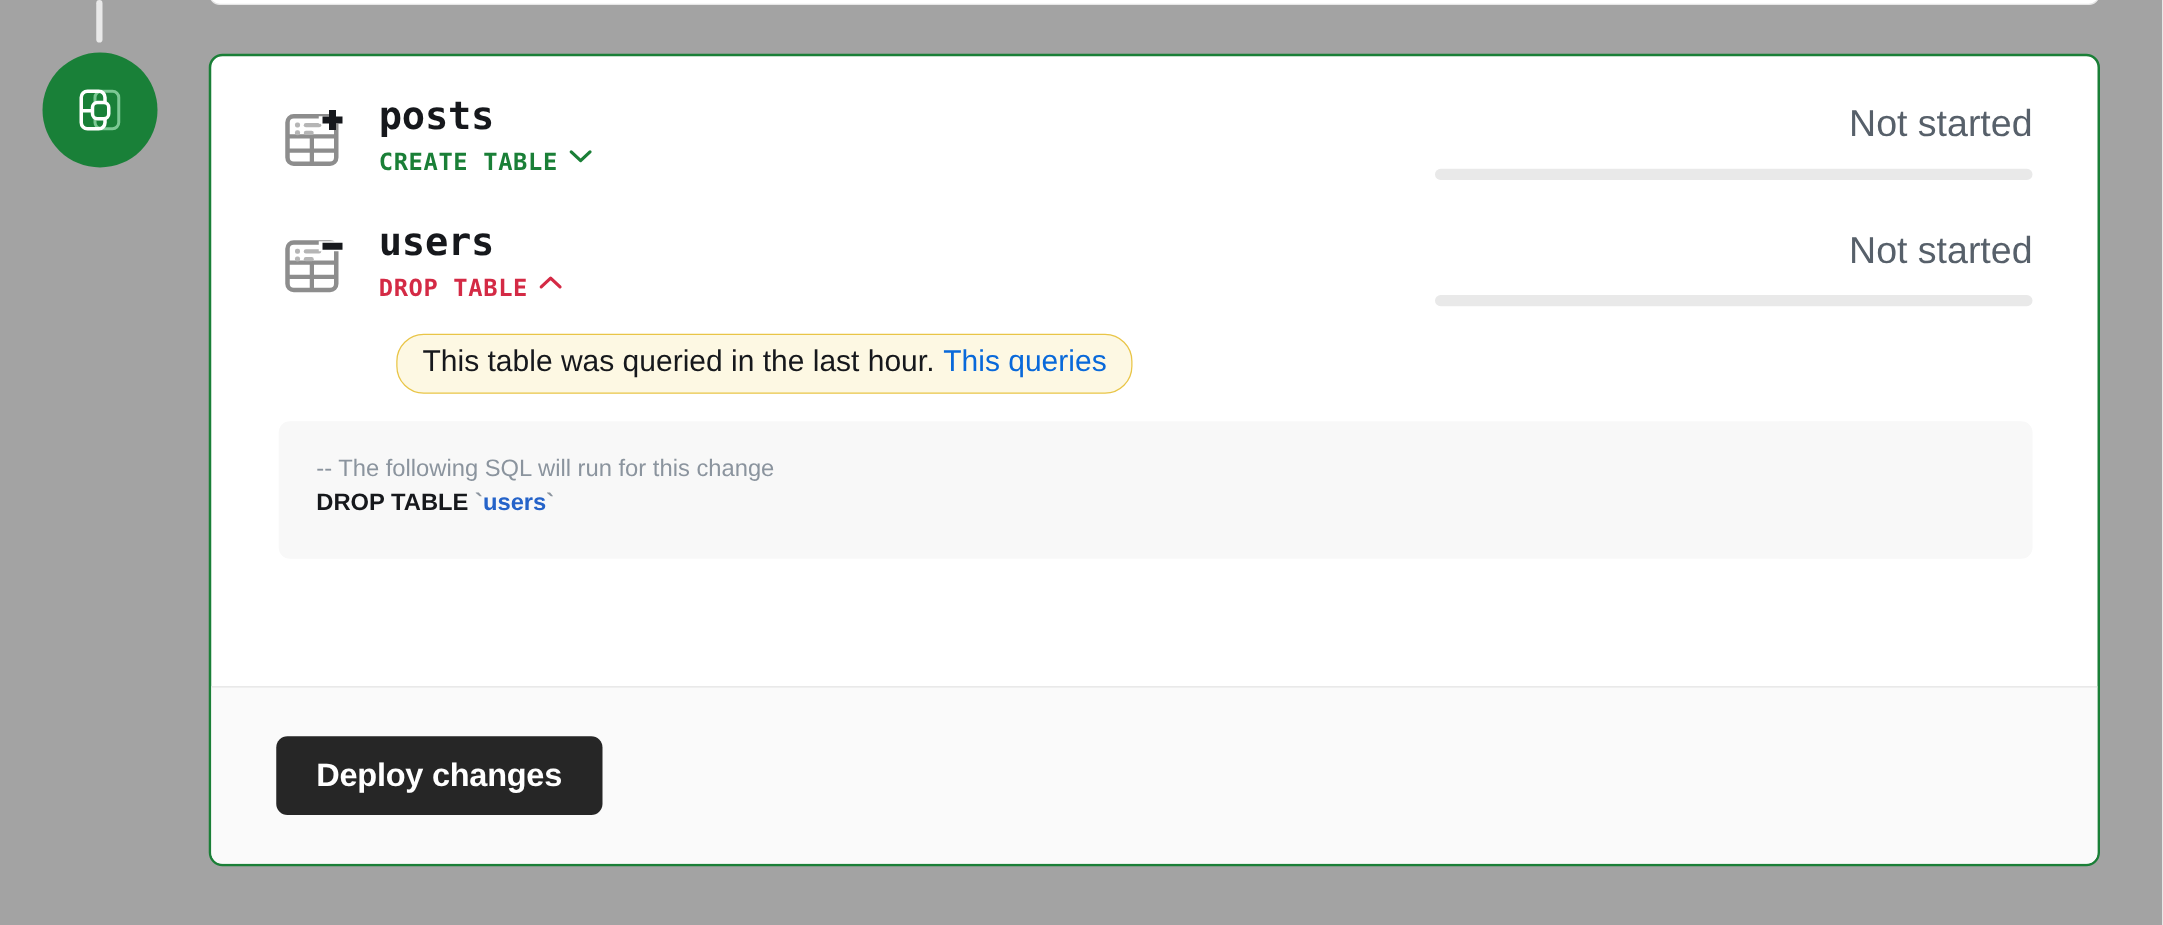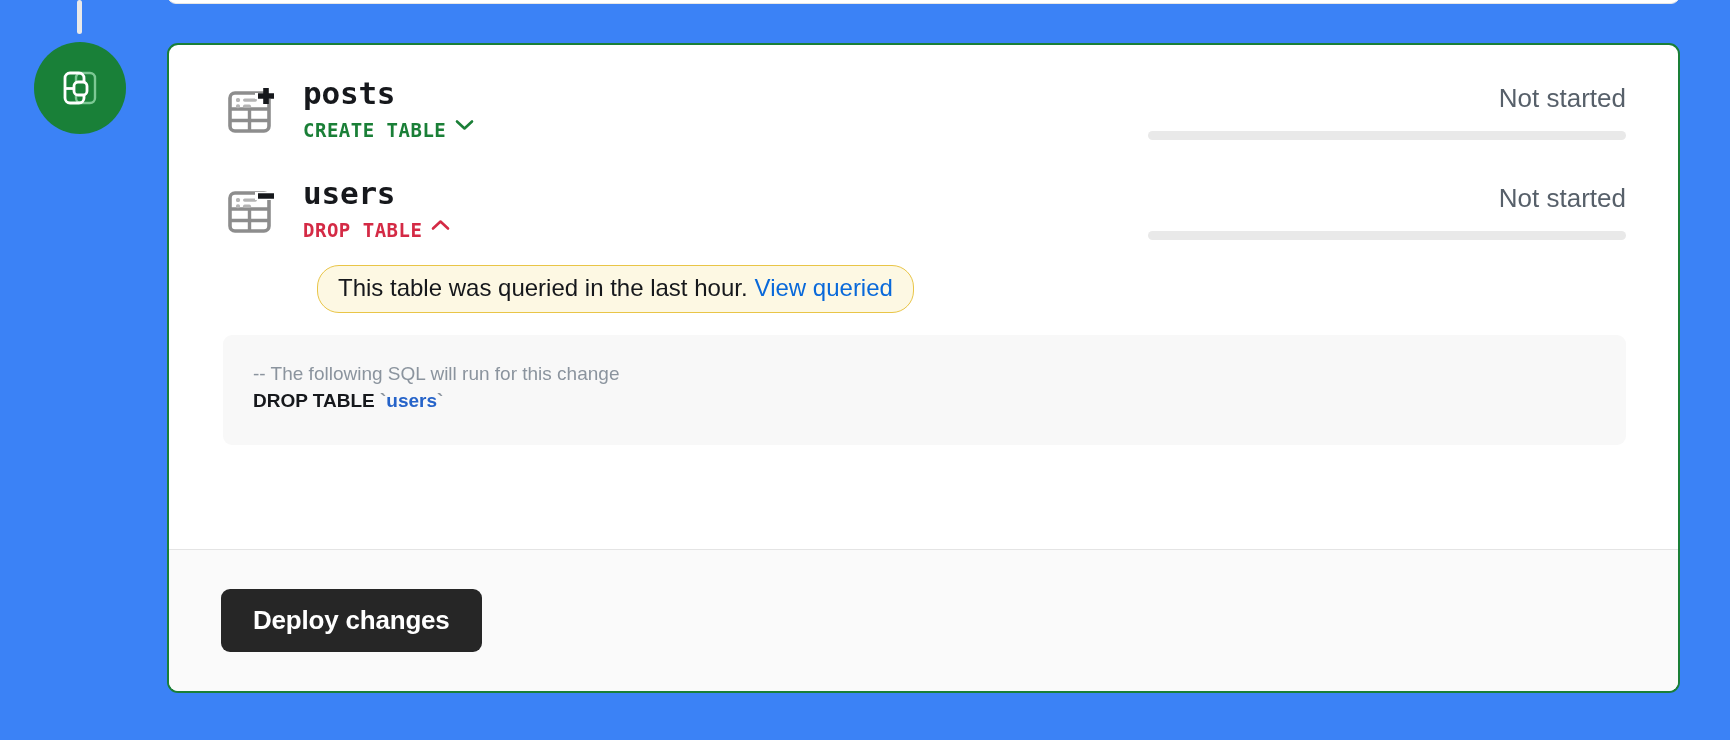--- a/index.html
+++ b/index.html
@@ -9,21 +9,21 @@
     height: 740px;
     background: #ffffff;
     font-family: "Liberation Sans", sans-serif;
     overflow: hidden;
   }
 
   #stage {
     position: relative;
     width: 1730px;
     height: 740px;
-    background: #3b82f6;
+    background: #a3a3a3;
   }
 
   
   .top-stub {
     position: absolute;
     left: 167px;
     top: -14px;
     width: 1513px;
     height: 18px;
     border: 1px solid #e6e6e6;
@@ -119,21 +119,21 @@
 
   
   .row-status {
     flex: 1 1 auto;
     display: flex;
     flex-direction: column;
     align-items: flex-end;
     padding-top: 8px;
   }
   .status-text {
-    font-size: 26px;
+    font-size: 30px;
     color: #57606a;
     line-height: 1;
   }
   .progress-track {
     margin-top: 20px;
     width: 478px;
     height: 9px;
     border-radius: 6px;
     background: #e9e9e9;
   }
@@ -291,21 +291,21 @@
 
         <div class="row-status">
           <div class="status-text">Not started</div>
           <div class="progress-track"></div>
         </div>
       </div>
 
       
       <div class="warn-pill">
         <span>This table was queried in the last hour.</span>
-        <a class="warn-link">View queried</a>
+        <a class="warn-link">This queries</a>
       </div>
 
       
       <div class="sql-block"><span class="sql-comment">-- The following SQL will run for this change</span>
 <span class="sql-kw">DROP TABLE</span> <span class="sql-tick">`</span><span class="sql-ident">users</span><span class="sql-tick">`</span></div>
 
     </div>
 
     <div class="card-footer">
       <button class="deploy-btn">Deploy changes</button>

